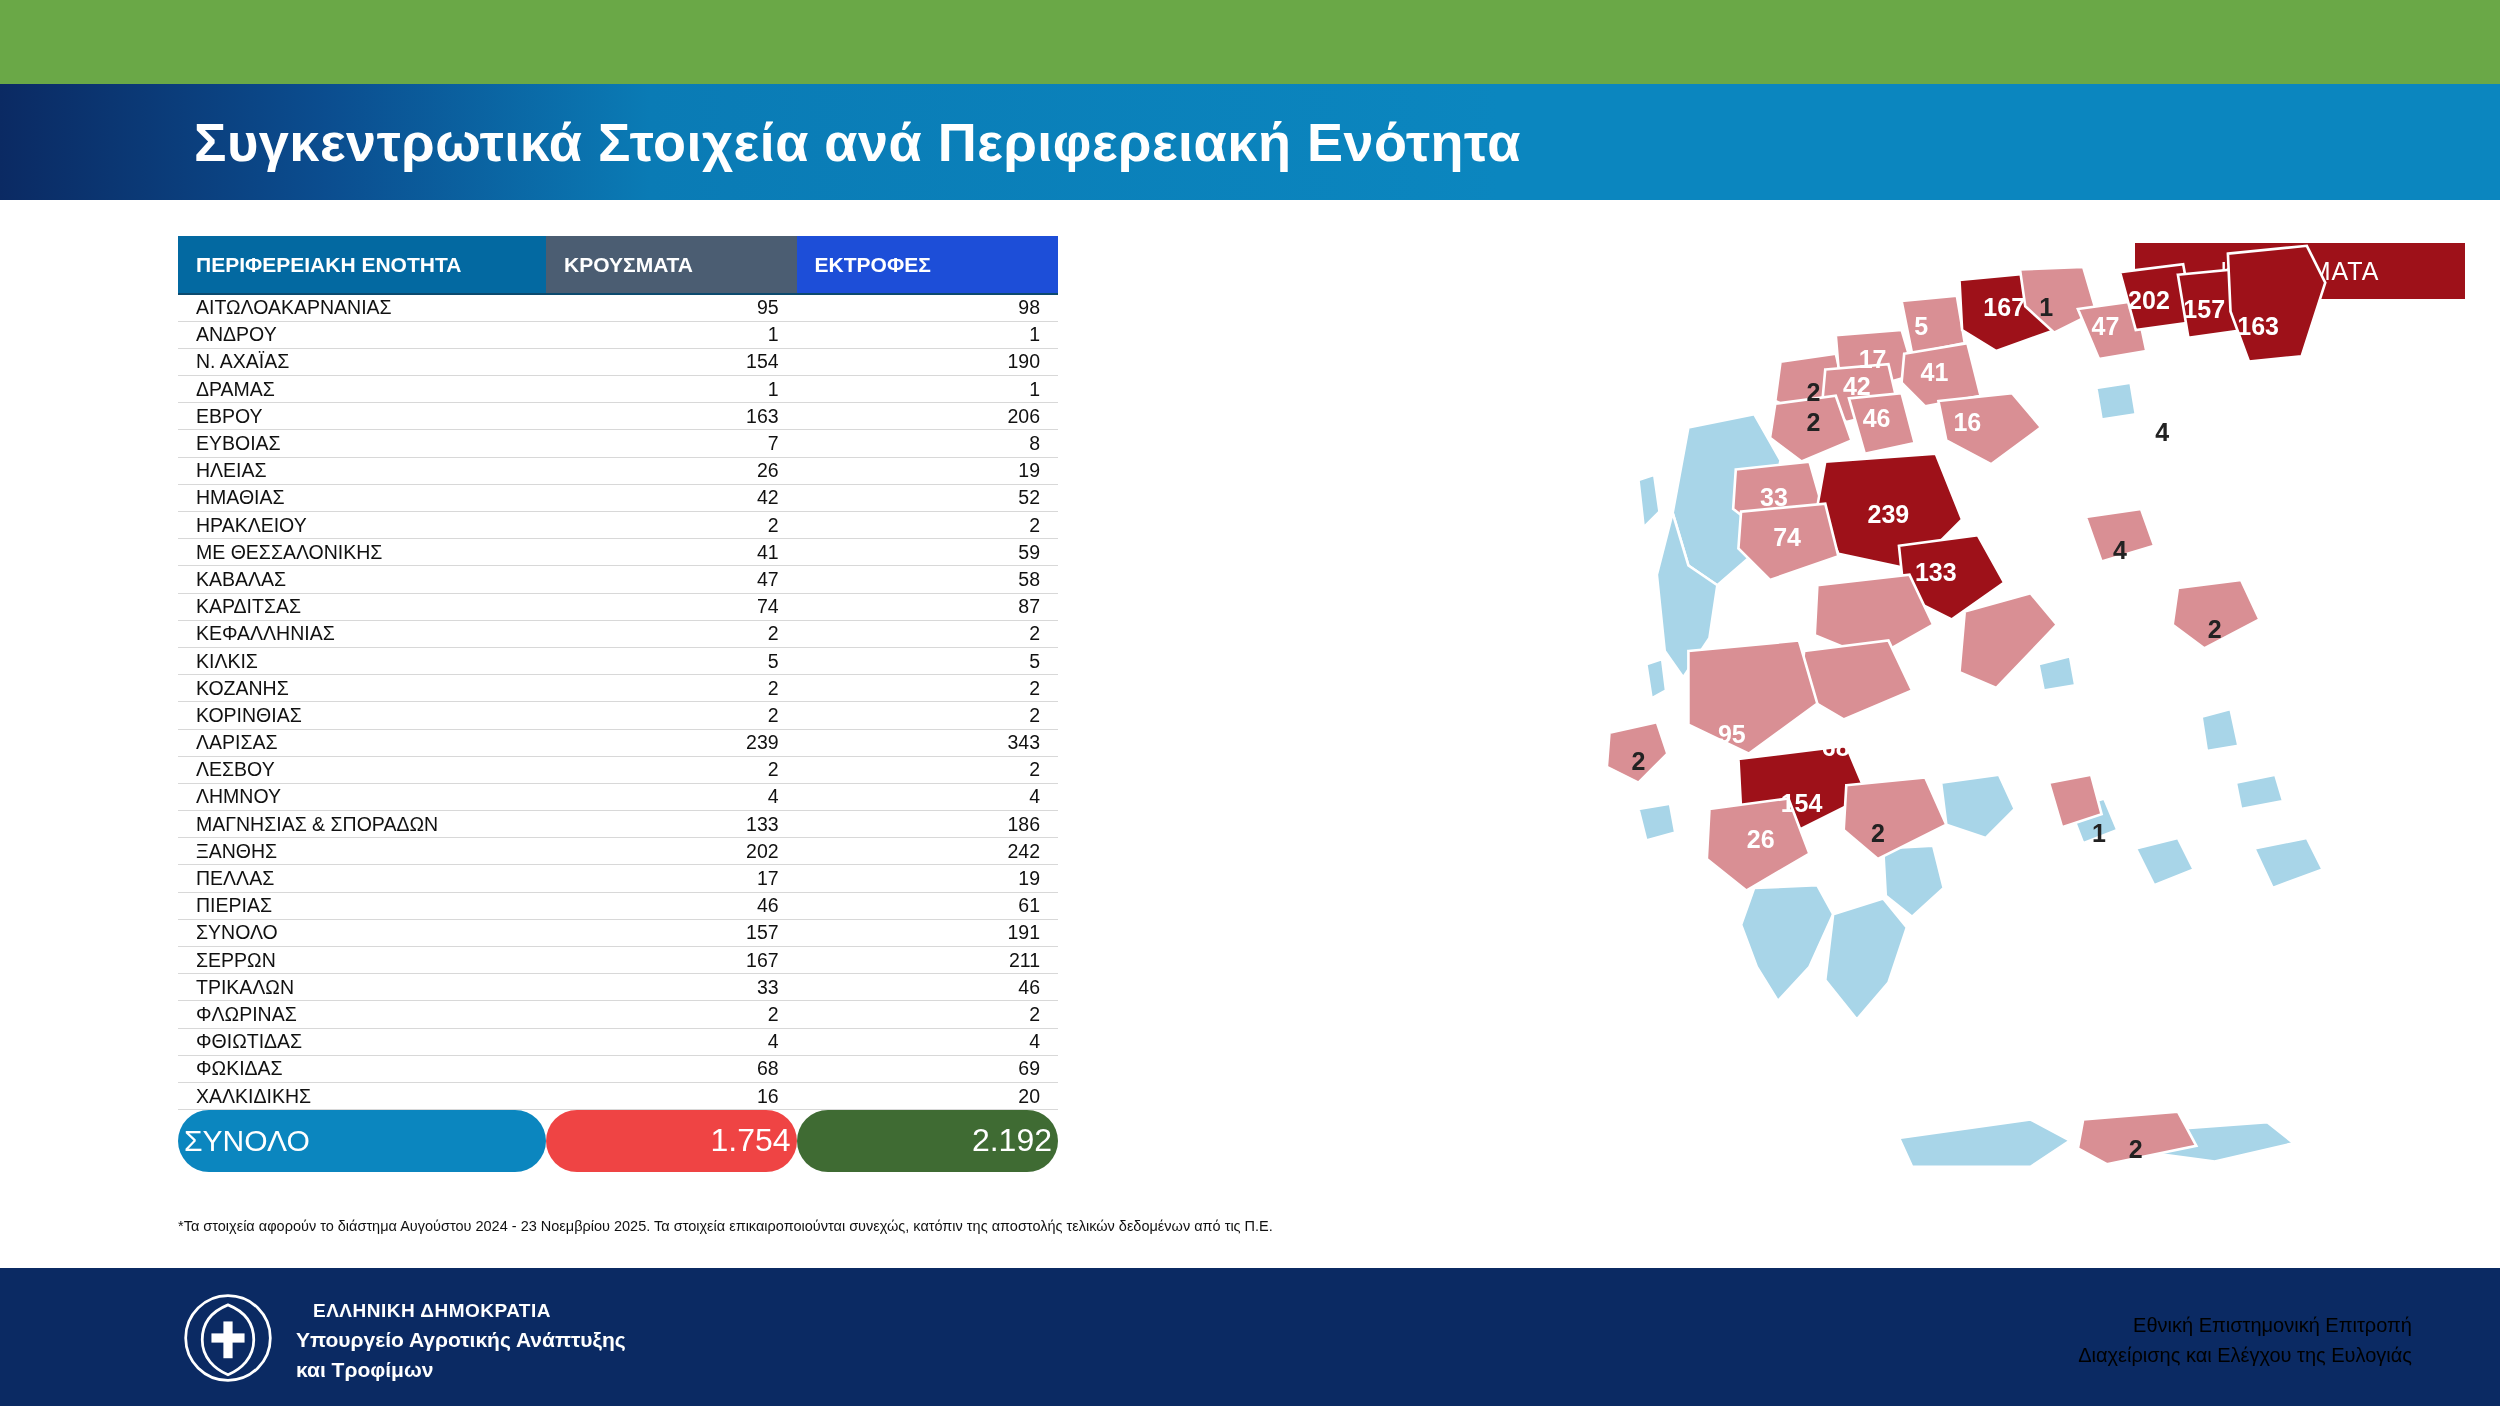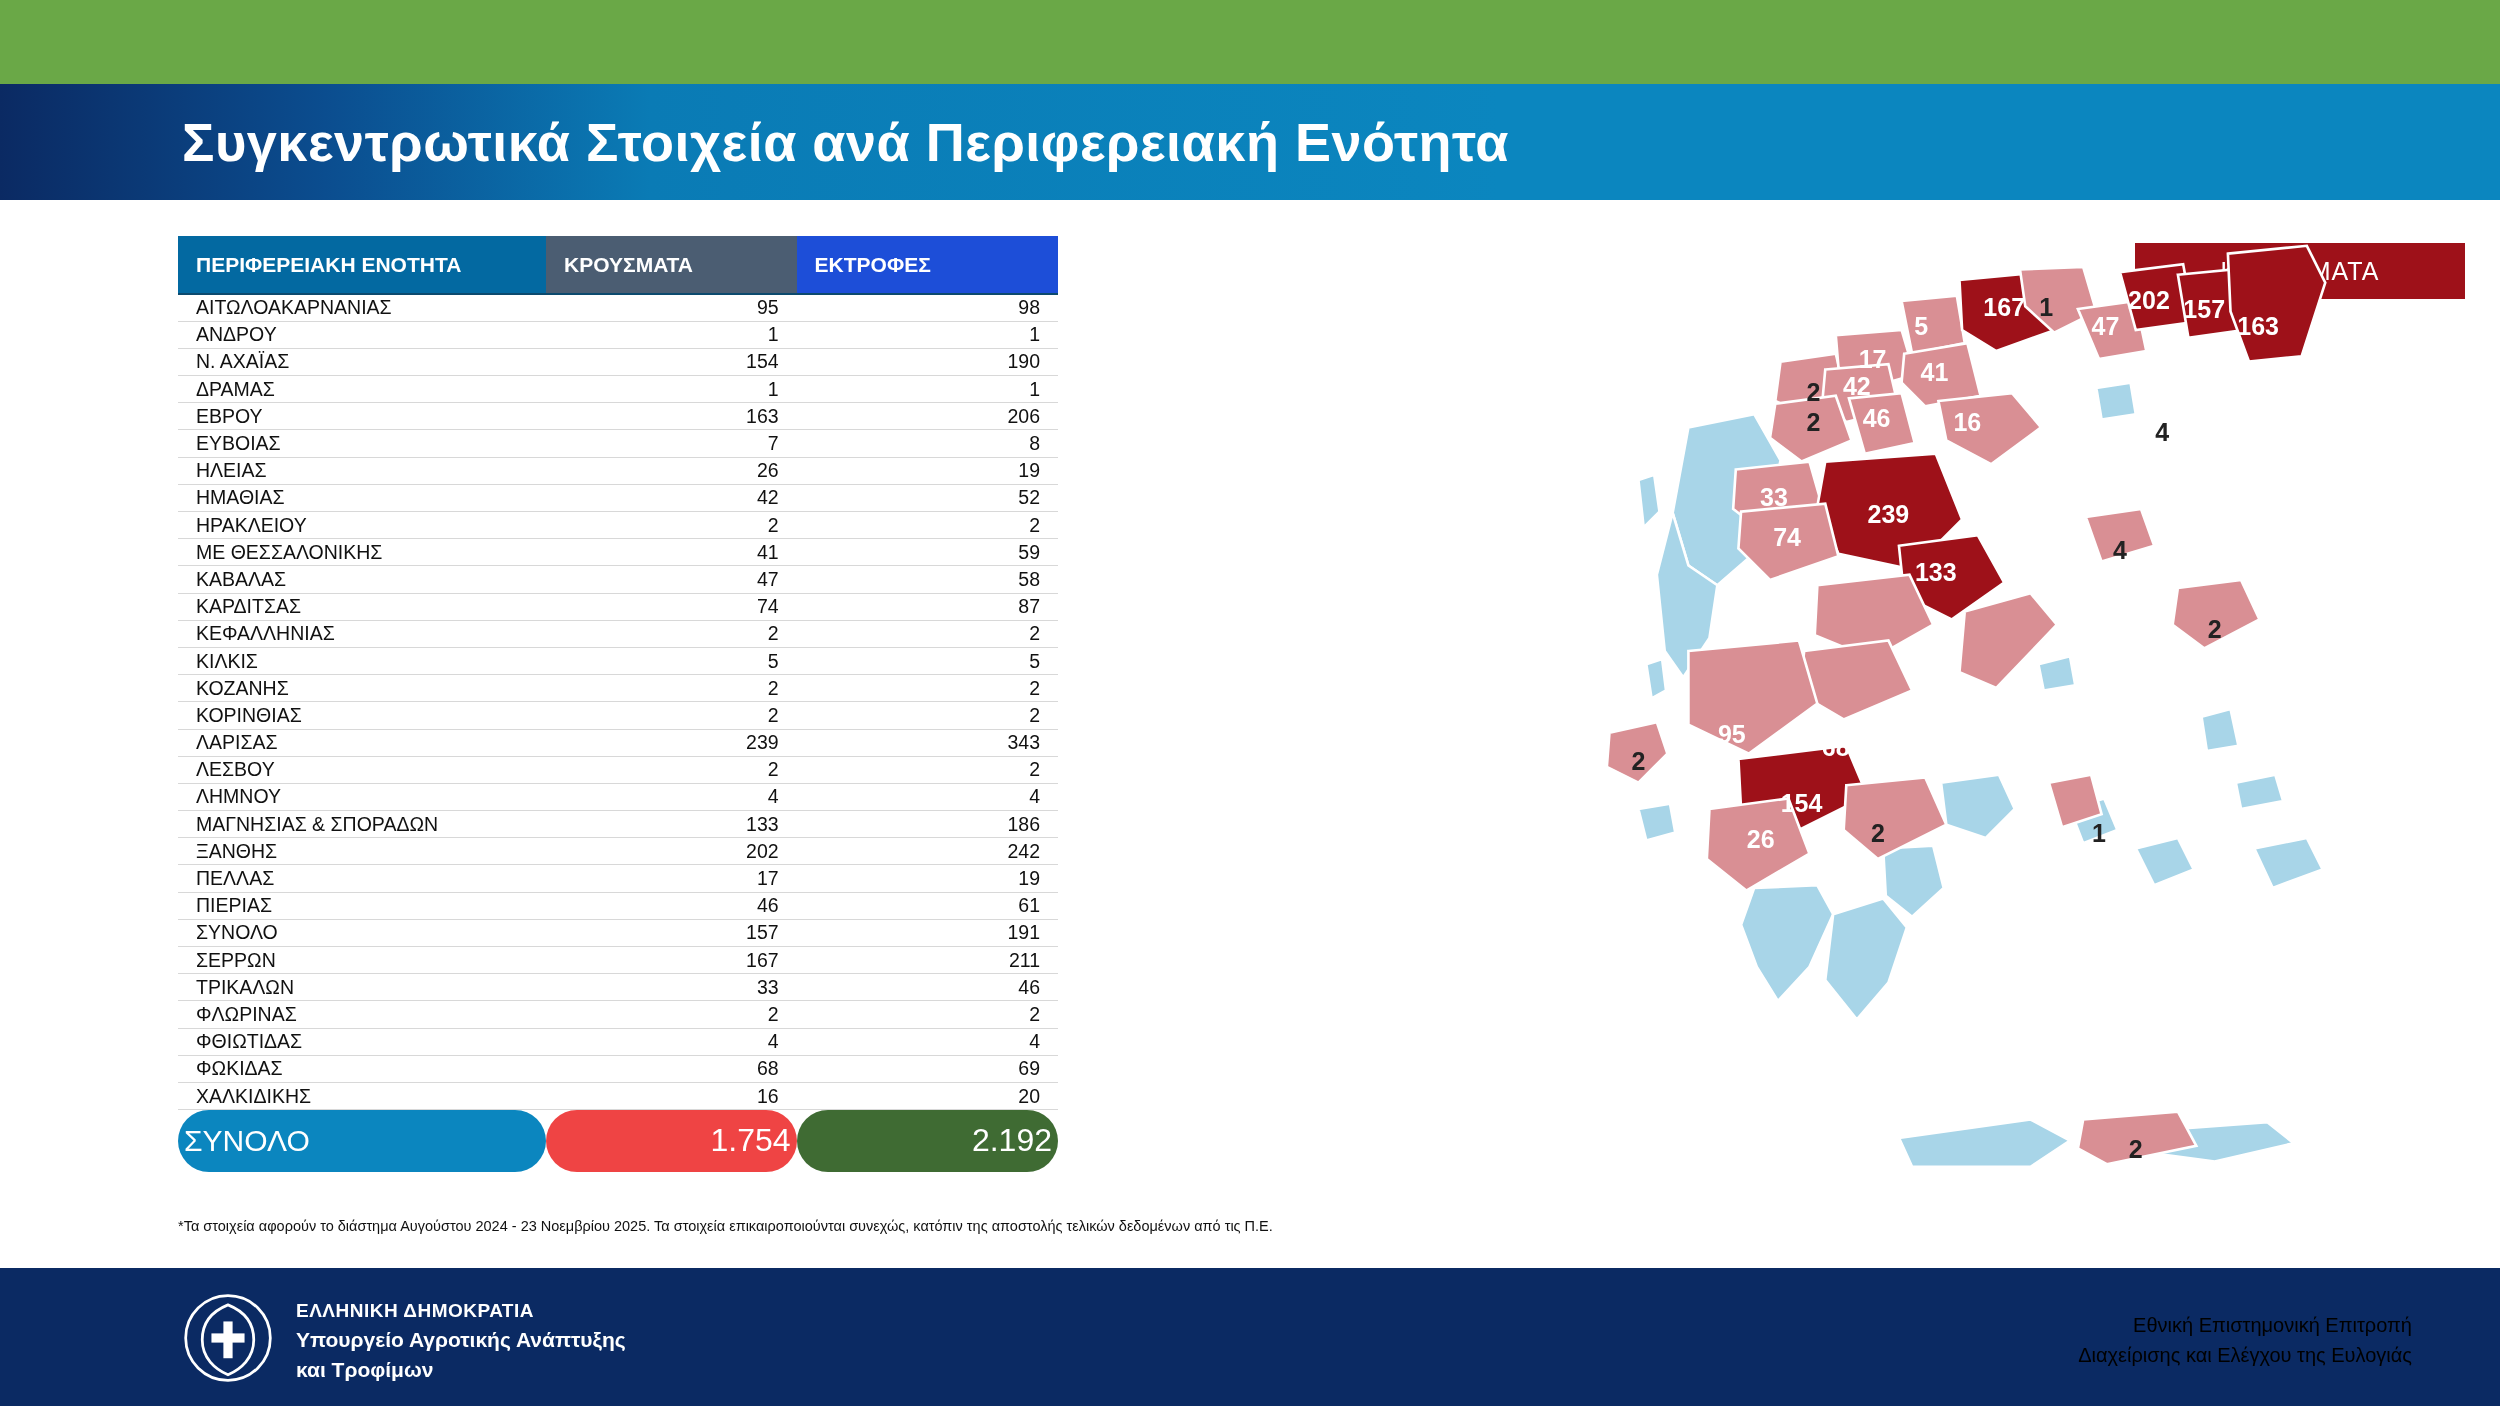--- a/index.html
+++ b/index.html
@@ -15,21 +15,21 @@
   .green-bar{
     position:absolute; left:0; top:0; width:2500px; height:84px;
     background:#6aa847;
   }
   .title-bar{
     position:absolute; left:0; top:84px; width:2500px; height:116px;
     background:linear-gradient(90deg,#0b2a63 0%, #0b4d8f 13%, #0a7bb5 26%, #0b86bf 60%, #0b86bf 100%);
     display:flex; align-items:center;
   }
   .title-bar h1{
-    margin:0; padding-left:182px;
+    margin:12px; padding-left:182px;
     color:#ffffff;
     font-size:54px; font-weight:700; letter-spacing:0.5px;
     font-family:"Liberation Sans", sans-serif;
     white-space:nowrap;
   }
   .white-strip{
     position:absolute; left:0; top:200px; width:2500px; height:20px; background:#ffffff;
   }
   
   .table-wrap{
@@ -88,21 +88,21 @@
     position:absolute; left:0; top:1268px; width:2500px; height:138px;
     background:#0b2a63;
   }
   .emblem{
     position:absolute; left:182px; top:1292px; width:92px; height:92px;
   }
   .emblem svg{ width:92px; height:92px; display:block;}
   .min-text{
     position:absolute; left:296px; top:1298px; color:#fff; line-height:1.42;
   }
-  .min-text .l1{ font-size:19px; font-weight:700; letter-spacing:0.5px;}
+  .min-text .l1{ font-size:19px; font-weight:700; letter-spacing:0.5px;margin-left:17px;}
   .min-text .l2{ font-size:21px; font-weight:700;}
   .min-text .l3{ font-size:21px; font-weight:700;}
   .cmt-text{
     position:absolute; right:88px; top:1310px; text-align:right; color:#000000;
     font-size:20px; line-height:1.5;
   }
 </style>
 </head>
 <body>
 

